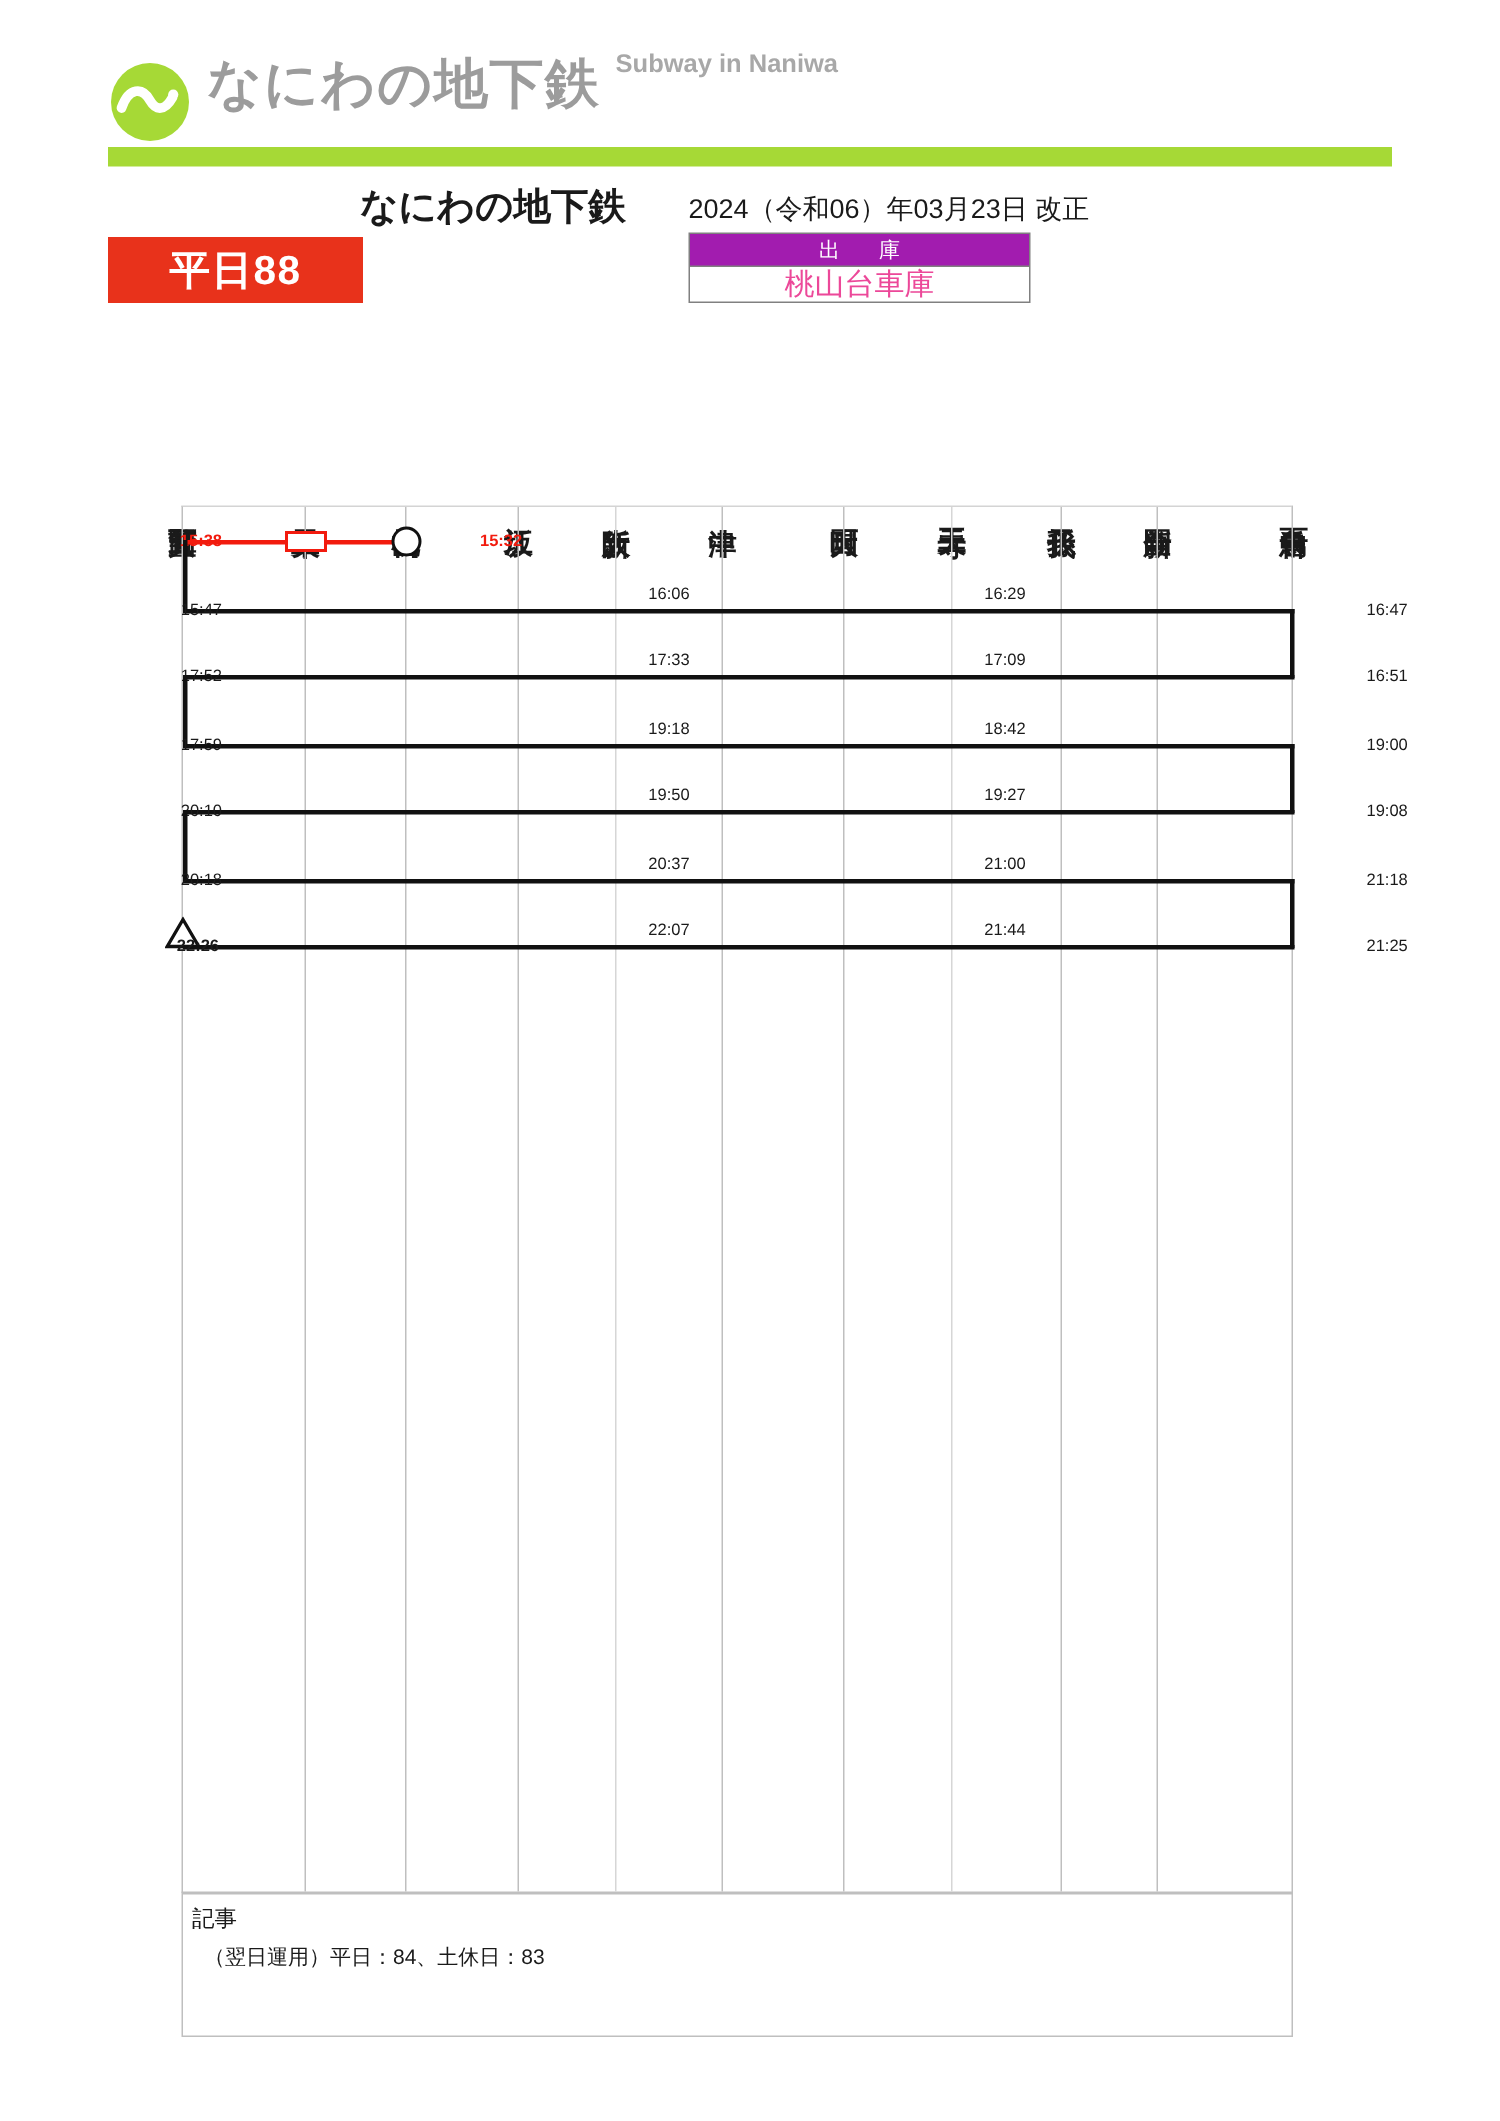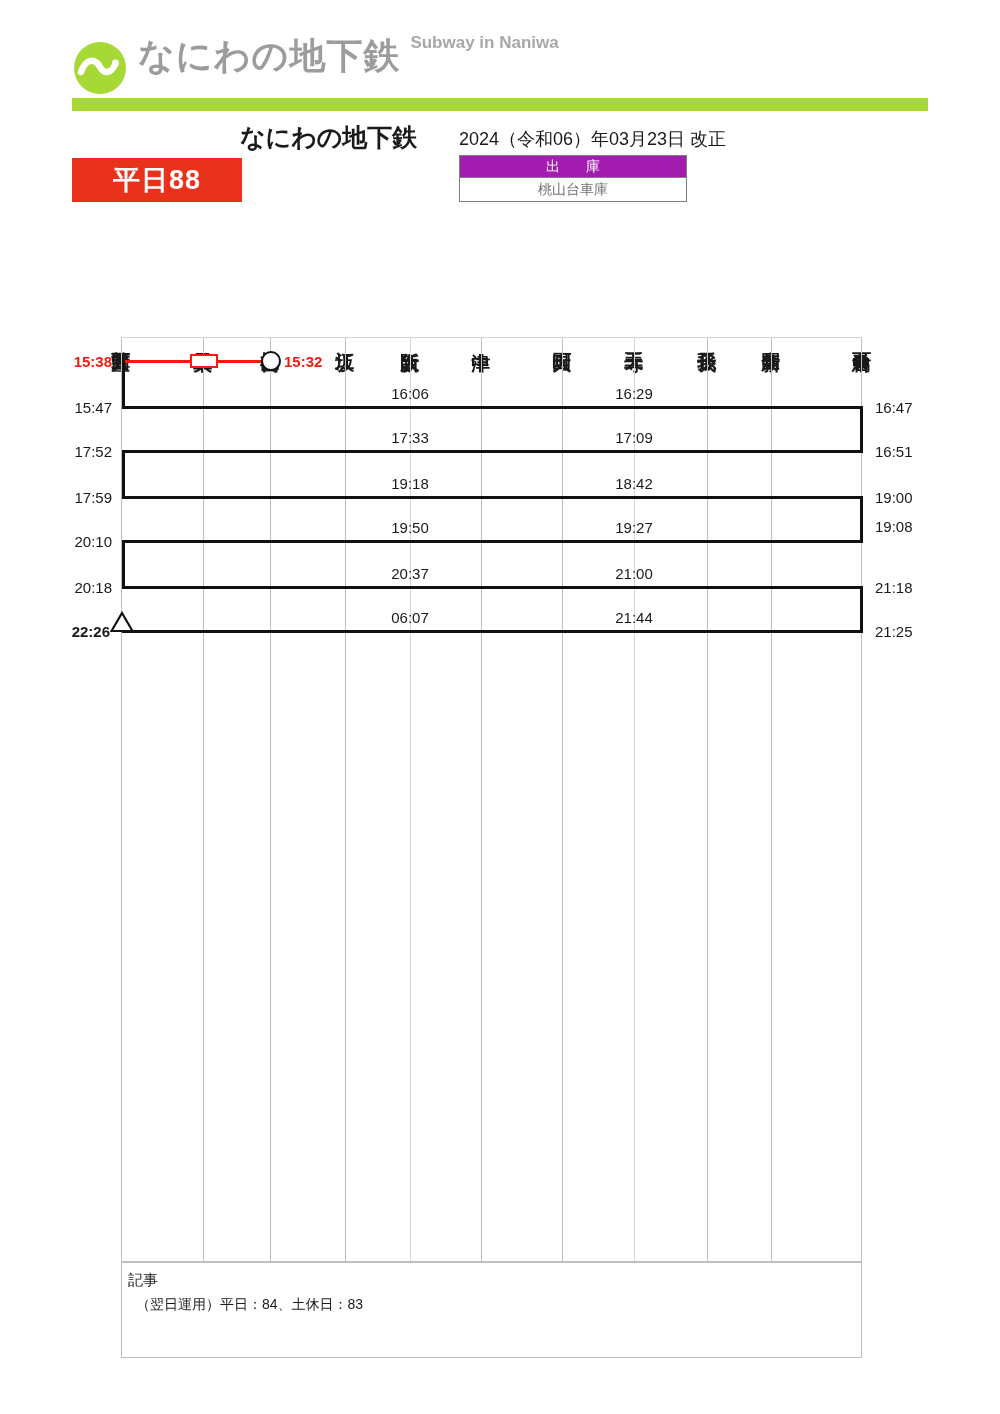--- a/index.html
+++ b/index.html
@@ -98,22 +98,22 @@
     font-size: 14px;
     display: flex;
     align-items: center;
     justify-content: center;
     letter-spacing: 6px;
     border-bottom: 1px solid #808080;
     text-indent: 6px;
   }
   .depot-body {
     height: 23px;
-    font-size: 14px;
-    color: #737373;
+    font-size: 20px;
+    color: #ec4899;
     display: flex;
     align-items: center;
     justify-content: center;
   }
 
   
   #station-header {
     position: absolute;
     left: 121px; top: 248px;
     width: 741px; height: 89px;
@@ -158,23 +158,24 @@
   .run-h.red { border-top-color: #f21b0e; }
   .run-v {
     position: absolute;
     width: 0;
     border-left: 3px solid #111111;
   }
 
   
   .tlabel {
     position: absolute;
-    font-size: 15px;
+    font-size: 11px;
     color: #1a1a1a;
     white-space: nowrap;
+    margin-left: 36px;
   }
   .tlabel.left  { transform: translate(-100%, -50%); }
   .tlabel.right { transform: translate(0, -50%); }
   .tlabel.above { transform: translate(-50%, -100%); }
   .tlabel.red   { color: #f21b0e; font-weight: bold; }
   .tlabel.bold  { font-weight: bold; }
 
   
   .marker-rect {
     position: absolute;
@@ -294,37 +295,37 @@
 
     <div class="run-v" style="left:0px; top:112px; height:47px"></div>
     <div class="run-h" style="left:0px; top:158px; width:741px"></div>
     <span class="tlabel left" style="left:-10px; top:159px">17:59</span>
     <span class="tlabel above" style="left:288px; top:154px">19:18</span>
     <span class="tlabel above" style="left:512px; top:154px">18:42</span>
     <span class="tlabel right" style="left:753px; top:159px">19:00</span>
 
     <div class="run-v" style="left:738px; top:158px; height:46px"></div>
     <div class="run-h" style="left:0px; top:202px; width:741px"></div>
-    <span class="tlabel right" style="left:753px; top:188px">19:08</span>
+    <span class="tlabel right" style="left:753px; top:203px">19:08</span>
     <span class="tlabel above" style="left:512px; top:198px">19:27</span>
     <span class="tlabel above" style="left:288px; top:198px">19:50</span>
     <span class="tlabel left" style="left:-10px; top:203px">20:10</span>
 
     <div class="run-v" style="left:0px; top:202px; height:47px"></div>
     <div class="run-h" style="left:0px; top:248px; width:741px"></div>
     <span class="tlabel left" style="left:-10px; top:249px">20:18</span>
     <span class="tlabel above" style="left:288px; top:244px">20:37</span>
     <span class="tlabel above" style="left:512px; top:244px">21:00</span>
     <span class="tlabel right" style="left:753px; top:249px">21:18</span>
 
     <div class="run-v" style="left:738px; top:248px; height:46px"></div>
     <div class="run-h" style="left:0px; top:292px; width:741px"></div>
     <span class="tlabel right" style="left:753px; top:293px">21:25</span>
     <span class="tlabel above" style="left:512px; top:288px">21:44</span>
-    <span class="tlabel above" style="left:288px; top:288px">06:07</span>
+    <span class="tlabel above" style="left:288px; top:288px">22:07</span>
     <span class="marker-triangle" style="left:0px; top:295px">
       <svg viewBox="0 0 24 22" width="24" height="22" xmlns="http://www.w3.org/2000/svg">
         <polygon points="12,2 22.5,20 1.5,20" fill="#ffffff" stroke="#111111" stroke-width="2.2"></polygon>
       </svg>
     </span>
     <span class="tlabel left bold" style="left:-12px; top:293px">22:26</span>
 
   </div>
 
   <div id="notes">

